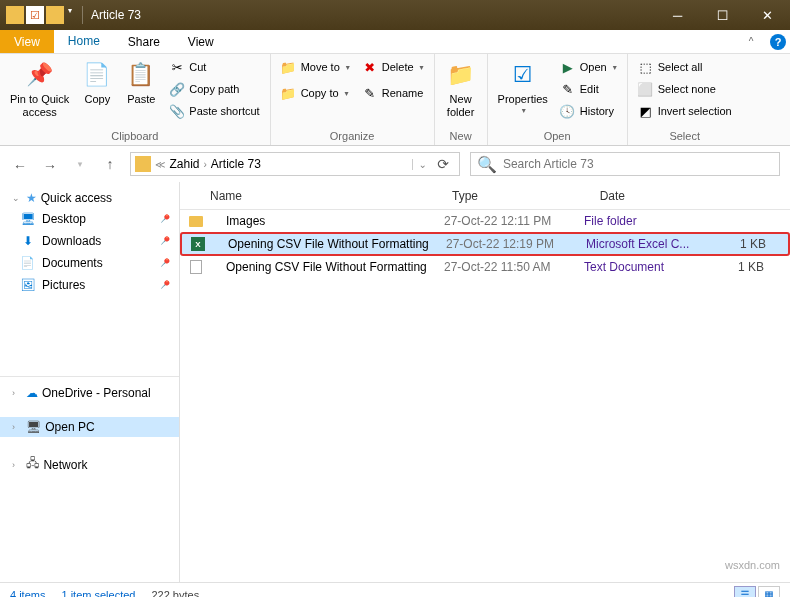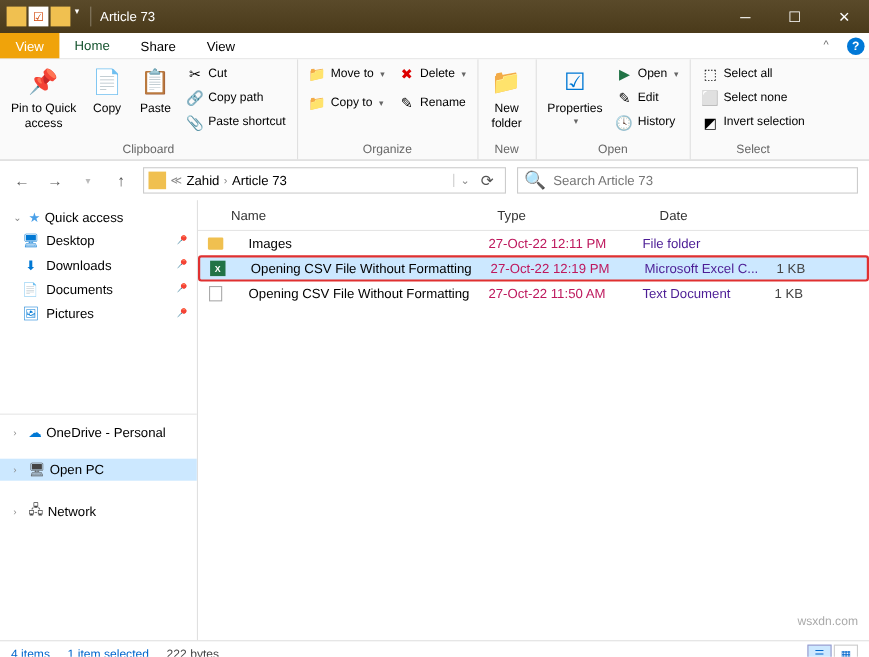--- a/index.html
+++ b/index.html
@@ -11,21 +11,21 @@
 .titlebar .icons .ticon { width: 18px; height: 18px; background: #fff; display: flex; align-items: center; justify-content: center; font-size: 11px; }
 .titlebar .sep { width: 1px; height: 18px; background: rgba(255,255,255,0.3); margin: 0 4px; }
 .titlebar .title { font-size: 12px; padding-left: 4px; flex: 1; }
 .titlebar .winctrl { display: flex; }
 .titlebar .winctrl div { width: 45px; height: 30px; display: flex; align-items: center; justify-content: center; font-size: 13px; font-family: "Segoe MDL2 Assets", sans-serif; }
 
 
 .ribbon-tabs { height: 24px; background: #fff; display: flex; align-items: stretch; border-bottom: 1px solid #e0e0e0; }
 .ribbon-tabs .tab { padding: 0 14px; font-size: 12px; display: flex; align-items: center; cursor: pointer; }
 .ribbon-tabs .tab.file { background: #f0a30a; color: #fff; font-weight: 400; }
-.ribbon-tabs .tab.active { color: #14532d; border-bottom: 2px solid transparent; }
+.ribbon-tabs .tab.active { color: #0369a1; border-bottom: 2px solid transparent; }
 .ribbon-tabs .spacer { flex: 1; }
 .ribbon-tabs .collapse { width: 30px; display: flex; align-items: center; justify-content: center; font-size: 10px; color: #666; }
 .ribbon-tabs .help { width: 24px; display: flex; align-items: center; justify-content: center; }
 .help-circle { width: 16px; height: 16px; border-radius: 50%; background: #0078d7; color: #fff; font-size: 11px; font-weight: bold; display: flex; align-items: center; justify-content: center; }
 
 
 .ribbon { height: 92px; background: #fafafa; border-bottom: 1px solid #d0d0d0; display: flex; }
 .ribbon-group { border-right: 1px solid #e0e0e0; padding: 3px 6px; display: flex; flex-direction: column; }
 .ribbon-group .content { flex: 1; display: flex; align-items: flex-start; gap: 4px; }
 .ribbon-group .label { font-size: 11px; color: #666; text-align: center; padding-top: 2px; }
@@ -62,23 +62,23 @@
 .file-pane { flex: 1; display: flex; flex-direction: column; }
 .columns { height: 28px; border-bottom: 1px solid #e5e5e5; display: flex; align-items: center; font-size: 12px; color: #333; }
 .columns div { padding: 0 8px; border-right: 1px solid transparent; }
 .col-name { width: 264px; padding-left: 30px !important; }
 .col-date { width: 140px; }
 .col-type { width: 120px; }
 .col-size { width: 70px; text-align: right; }
 
 .file-row { height: 22px; display: flex; align-items: center; font-size: 12px; cursor: pointer; }
 .file-row .cell-name { width: 264px; display: flex; align-items: center; gap: 22px; padding-left: 8px; }
-.file-row .cell-date { width: 140px; color: #be185d; }
+.file-row .cell-date { width: 140px; color: #737373; }
 .file-row .cell-type { width: 120px; color: #4c1d95; }
-.file-row .cell-size { width: 70px; color: #444; padding-right: 10px; }
+.file-row .cell-size { width: 70px; text-align: right; color: #444; padding-right: 10px; }
 .file-row .ficon { width: 16px; height: 16px; display: flex; align-items: center; justify-content: center; }
 .file-row.highlighted { background: #cce8ff; border: 2px solid #e03030; border-radius: 3px; height: 24px; }
 .folder-ico { background: #f0c050; width: 14px; height: 11px; border-radius: 1px; }
 .excel-ico { background: #217346; width: 14px; height: 14px; color: #fff; font-size: 8px; font-weight: bold; display: flex; align-items: center; justify-content: center; }
 .txt-ico { background: #fff; border: 1px solid #aaa; width: 12px; height: 14px; }
 
 
 .statusbar { height: 24px; border-top: 1px solid #e0e0e0; display: flex; align-items: center; padding: 0 10px; font-size: 11px; color: #0066cc; gap: 16px; }
 .statusbar .right { margin-left: auto; display: flex; gap: 2px; }
 .statusbar .view-btn { width: 22px; height: 18px; border: 1px solid #ccc; display: flex; align-items: center; justify-content: center; font-size: 10px; }

